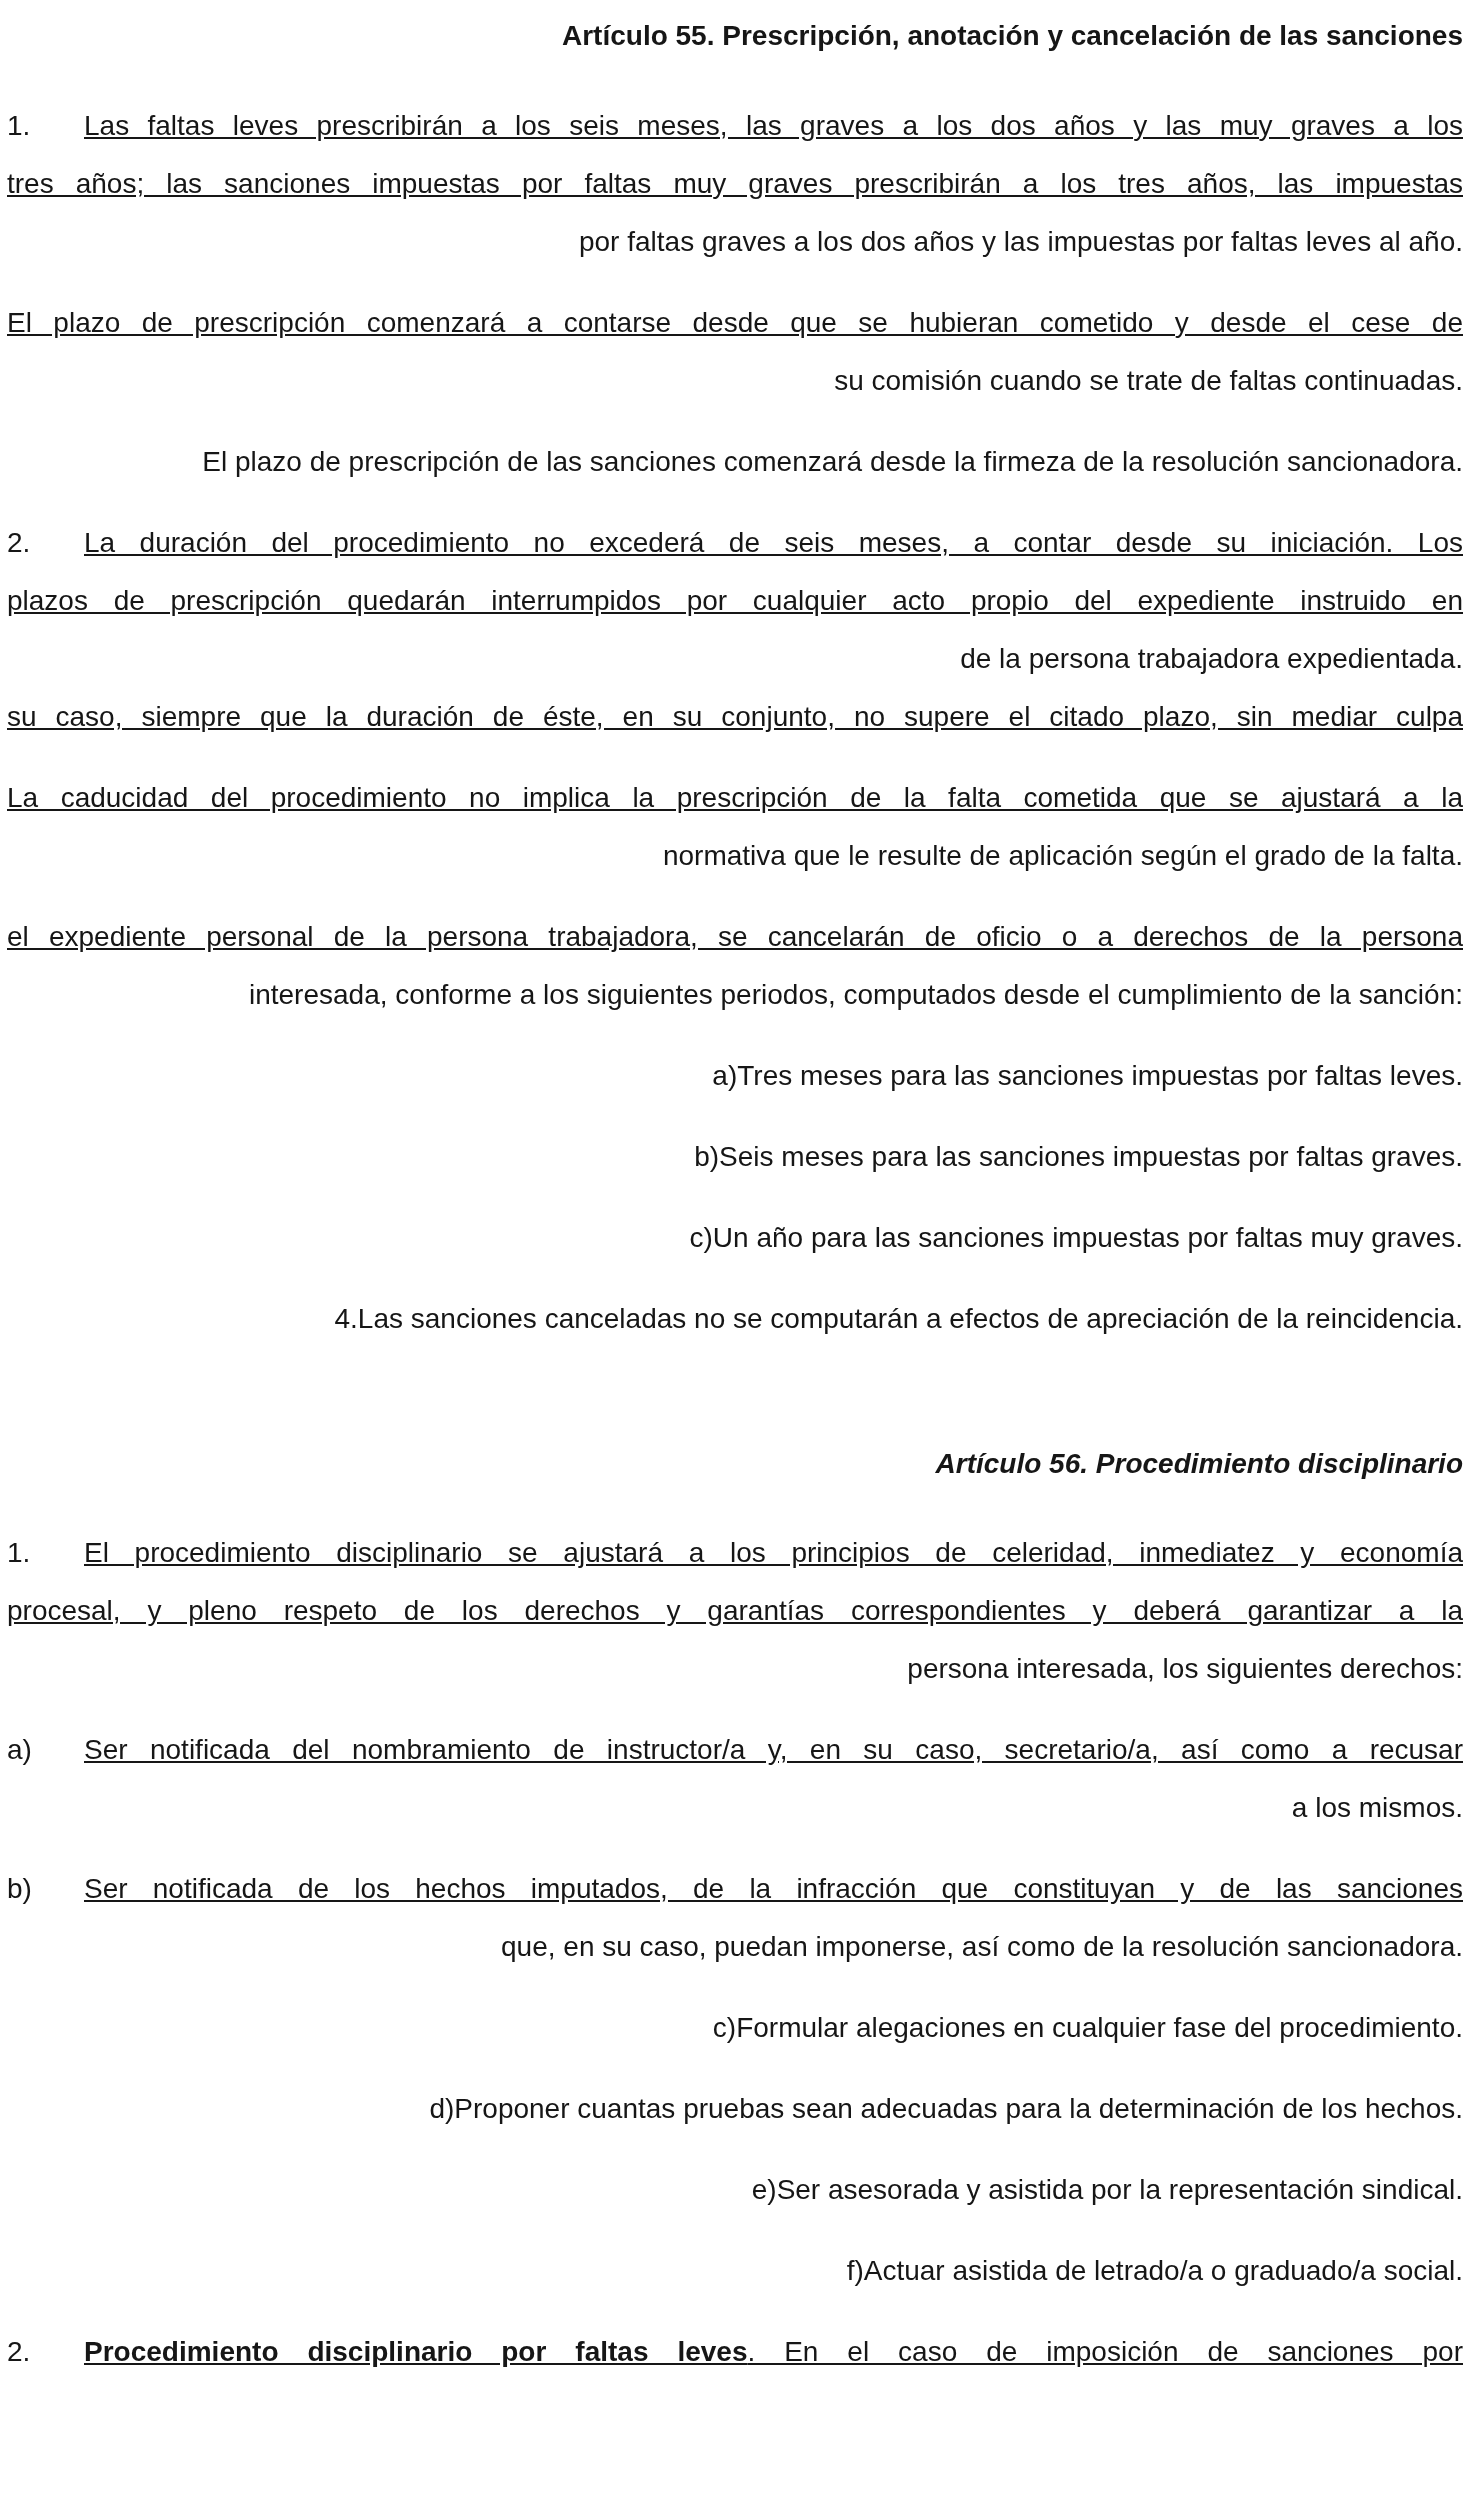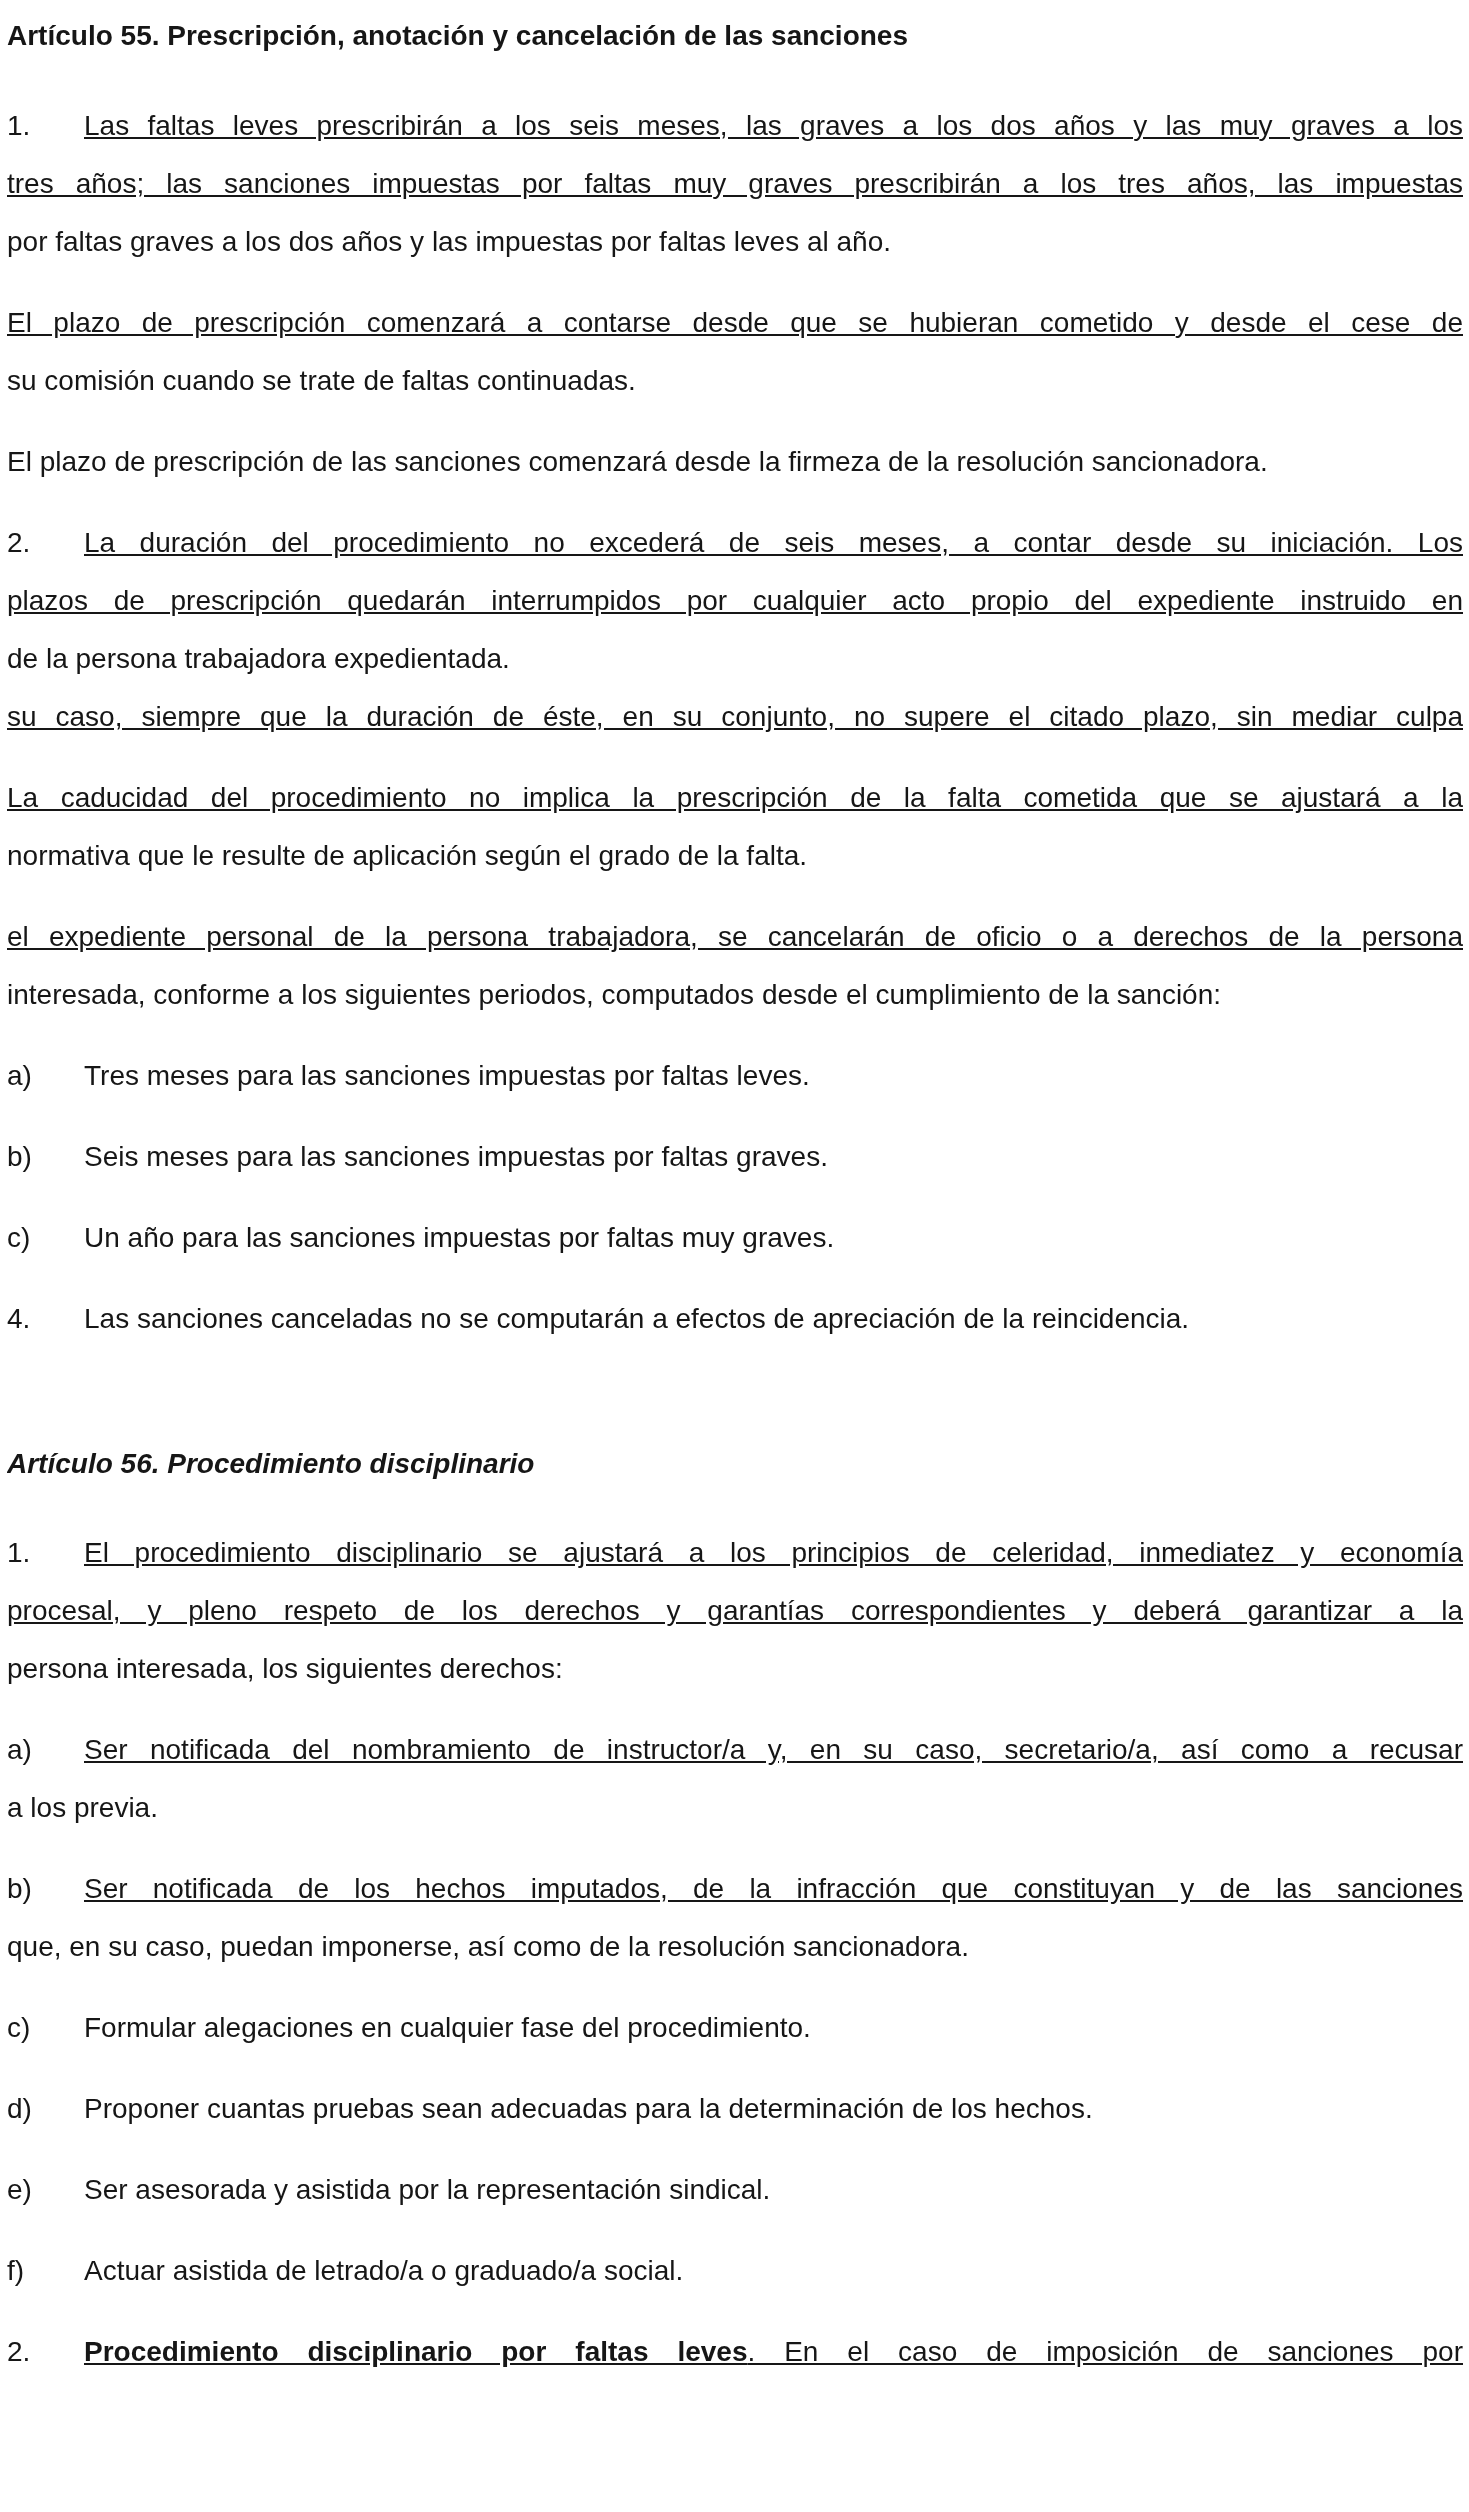--- a/index.html
+++ b/index.html
@@ -14,20 +14,21 @@
   }
   main { padding: 7px 7px 0 7px; }
   .block { margin-bottom: 23px; }
   .block.heading { font-weight: bold; margin-bottom: 31.5px; }
   .block.heading:not(:first-child) { margin-top: 87px; font-style: italic; }
   .line {
     height: 58px;
     line-height: 58px;
     overflow: hidden;
     white-space: normal;
+    text-align: right;
   }
   .line.j { text-align: justify; text-align-last: justify; text-decoration: underline; }
   .line.j::after { content: ""; display: inline-block; width: 100%; height: 0; }
   .marker { display: inline-block; width: 77px; }
   .b { font-weight: bold; }
 </style>
 </head>
 <body style="background: rgb(255, 255, 255); color: rgb(22, 22, 22);">
 
 <main>
@@ -75,21 +76,21 @@
     <div class="block heading">
       <div class="line"><span class="b">Artículo 56. Procedimiento disciplinario</span></div>
     </div>
     <div class="block paragraph">
       <div class="line j"><span class="marker">1.</span><span>El procedimiento disciplinario se ajustará a los principios de celeridad, inmediatez y economía</span></div>
       <div class="line j"><span>procesal, y pleno respeto de los derechos y garantías correspondientes y deberá garantizar a la</span></div>
       <div class="line"><span>persona interesada, los siguientes derechos:</span></div>
     </div>
     <div class="block paragraph">
       <div class="line j"><span class="marker">a)</span><span>Ser notificada del nombramiento de instructor/a y, en su caso, secretario/a, así como a recusar</span></div>
-      <div class="line"><span>a los previa.</span></div>
+      <div class="line"><span>a los mismos.</span></div>
     </div>
     <div class="block paragraph">
       <div class="line j"><span class="marker">b)</span><span>Ser notificada de los hechos imputados, de la infracción que constituyan y de las sanciones</span></div>
       <div class="line"><span>que, en su caso, puedan imponerse, así como de la resolución sancionadora.</span></div>
     </div>
     <div class="block paragraph">
       <div class="line"><span class="marker">c)</span><span>Formular alegaciones en cualquier fase del procedimiento.</span></div>
     </div>
     <div class="block paragraph">
       <div class="line"><span class="marker">d)</span><span>Proponer cuantas pruebas sean adecuadas para la determinación de los hechos.</span></div>

